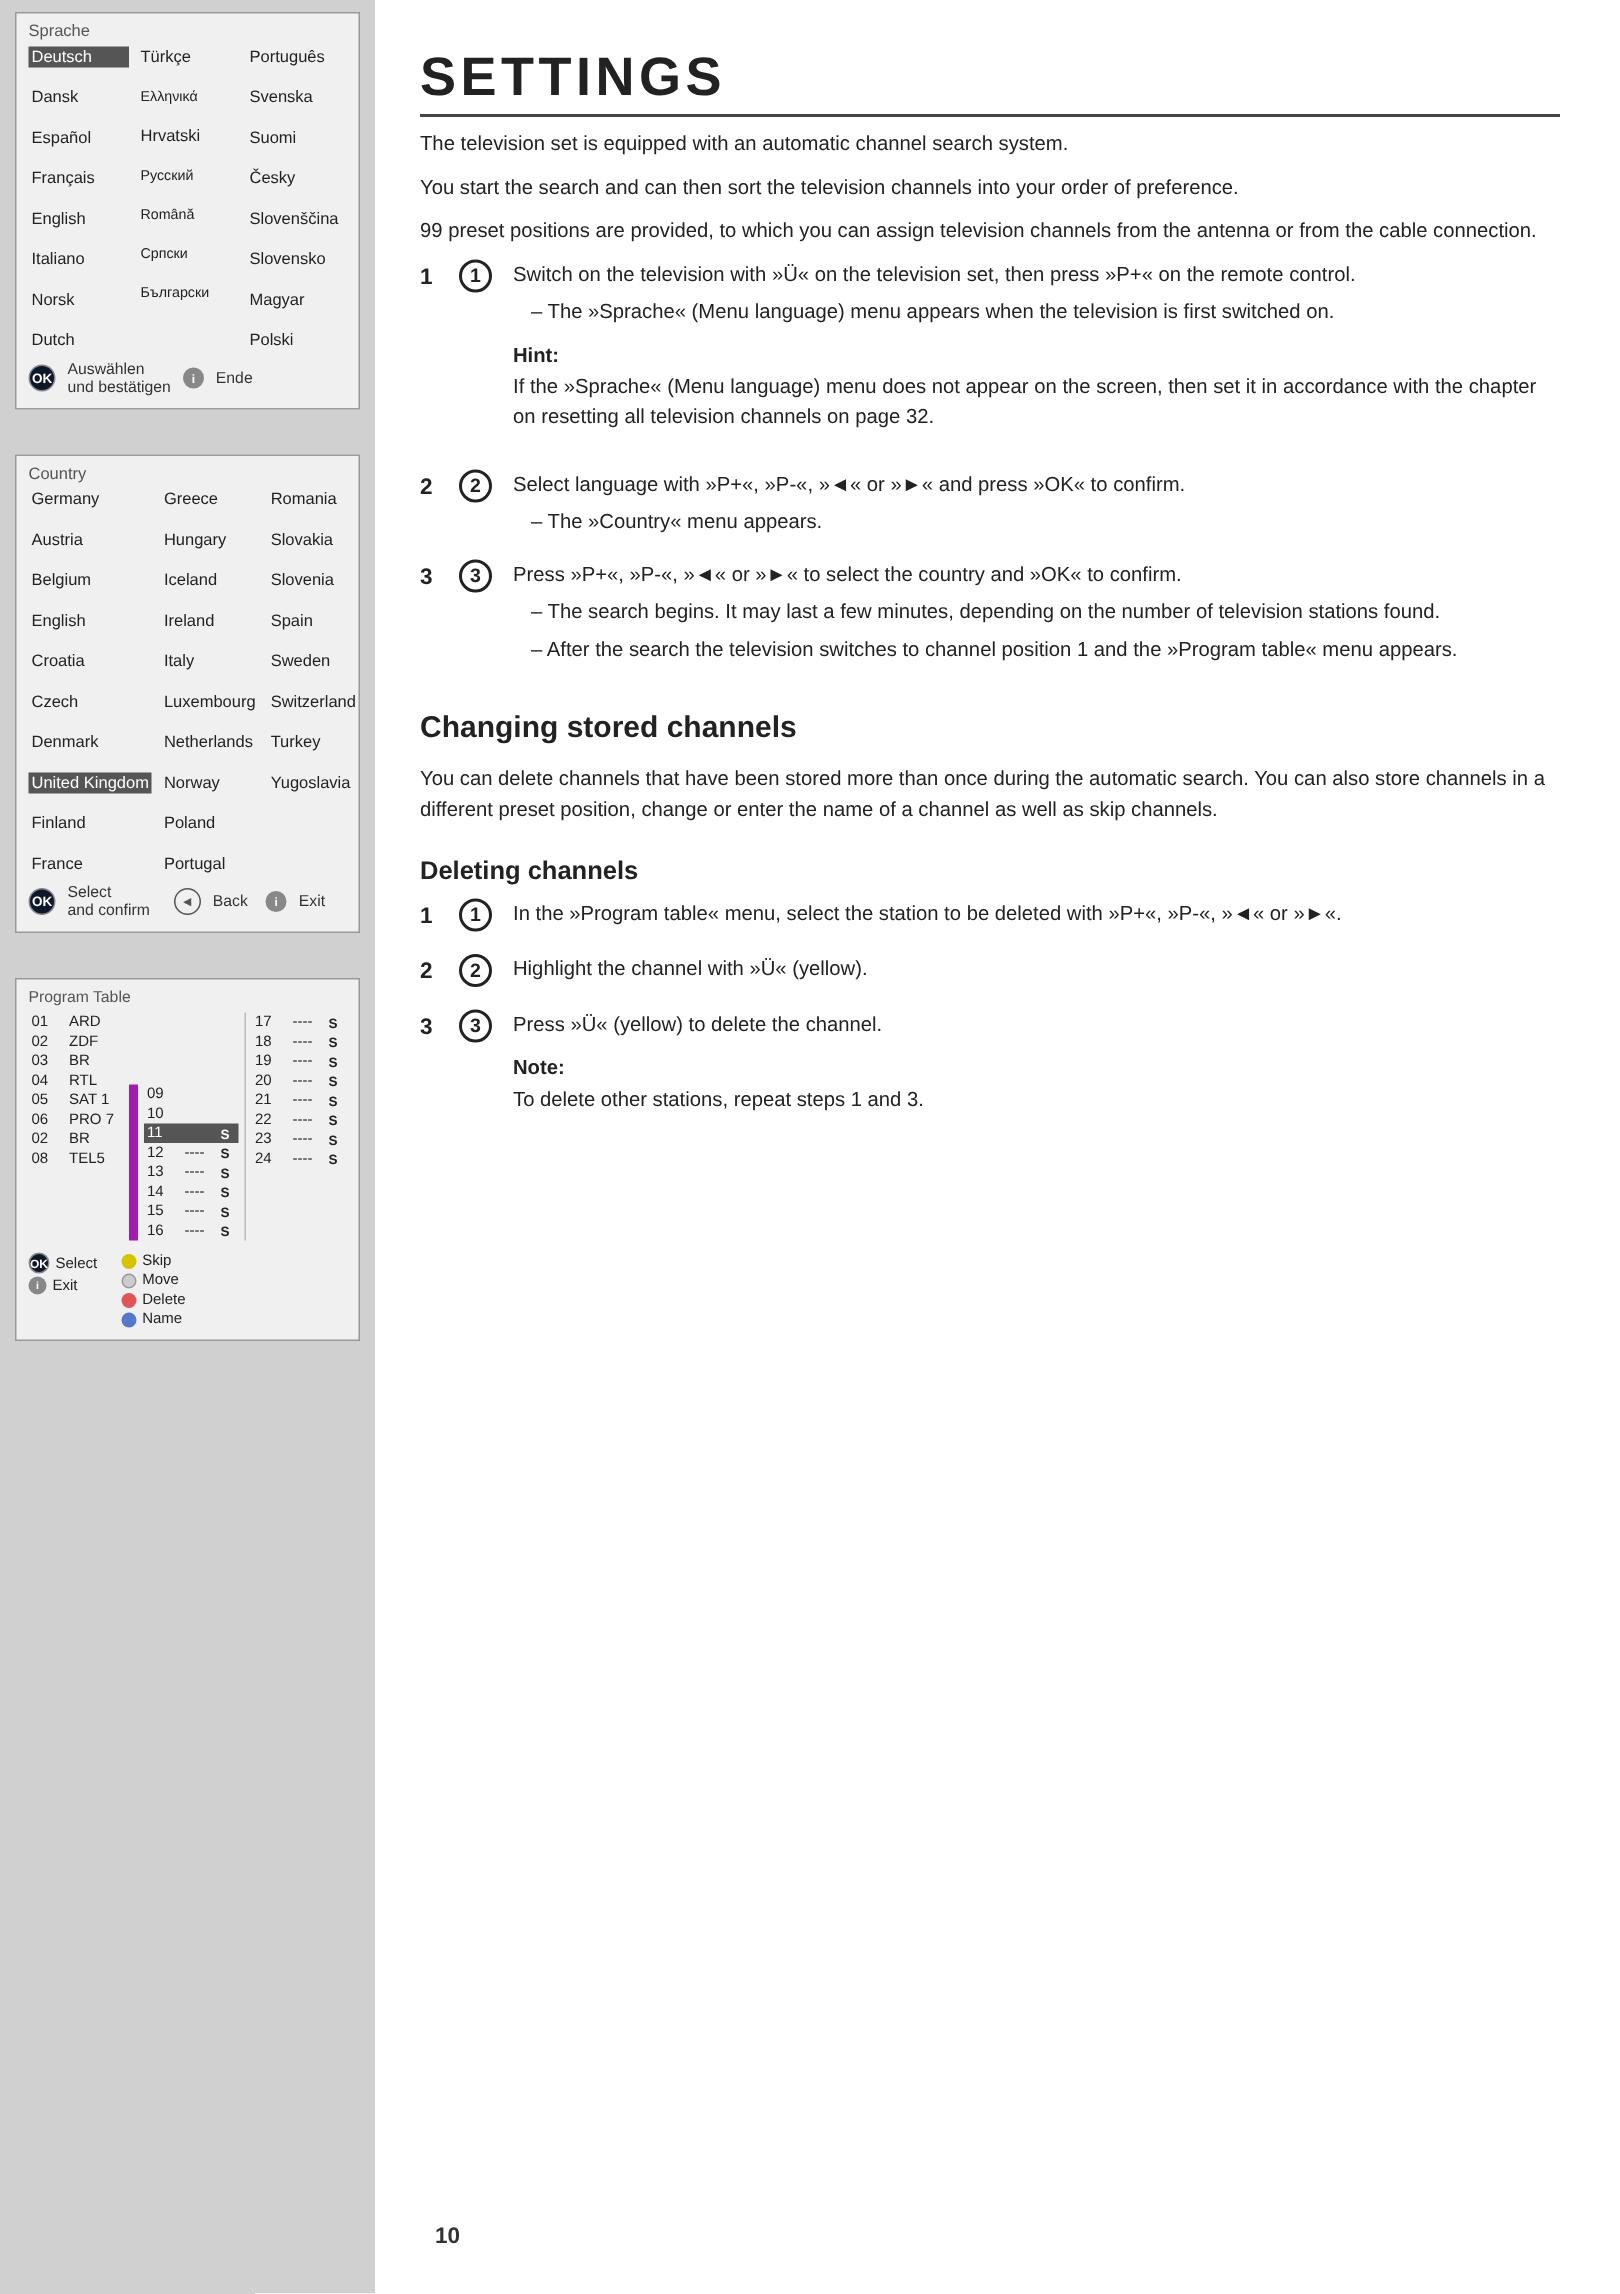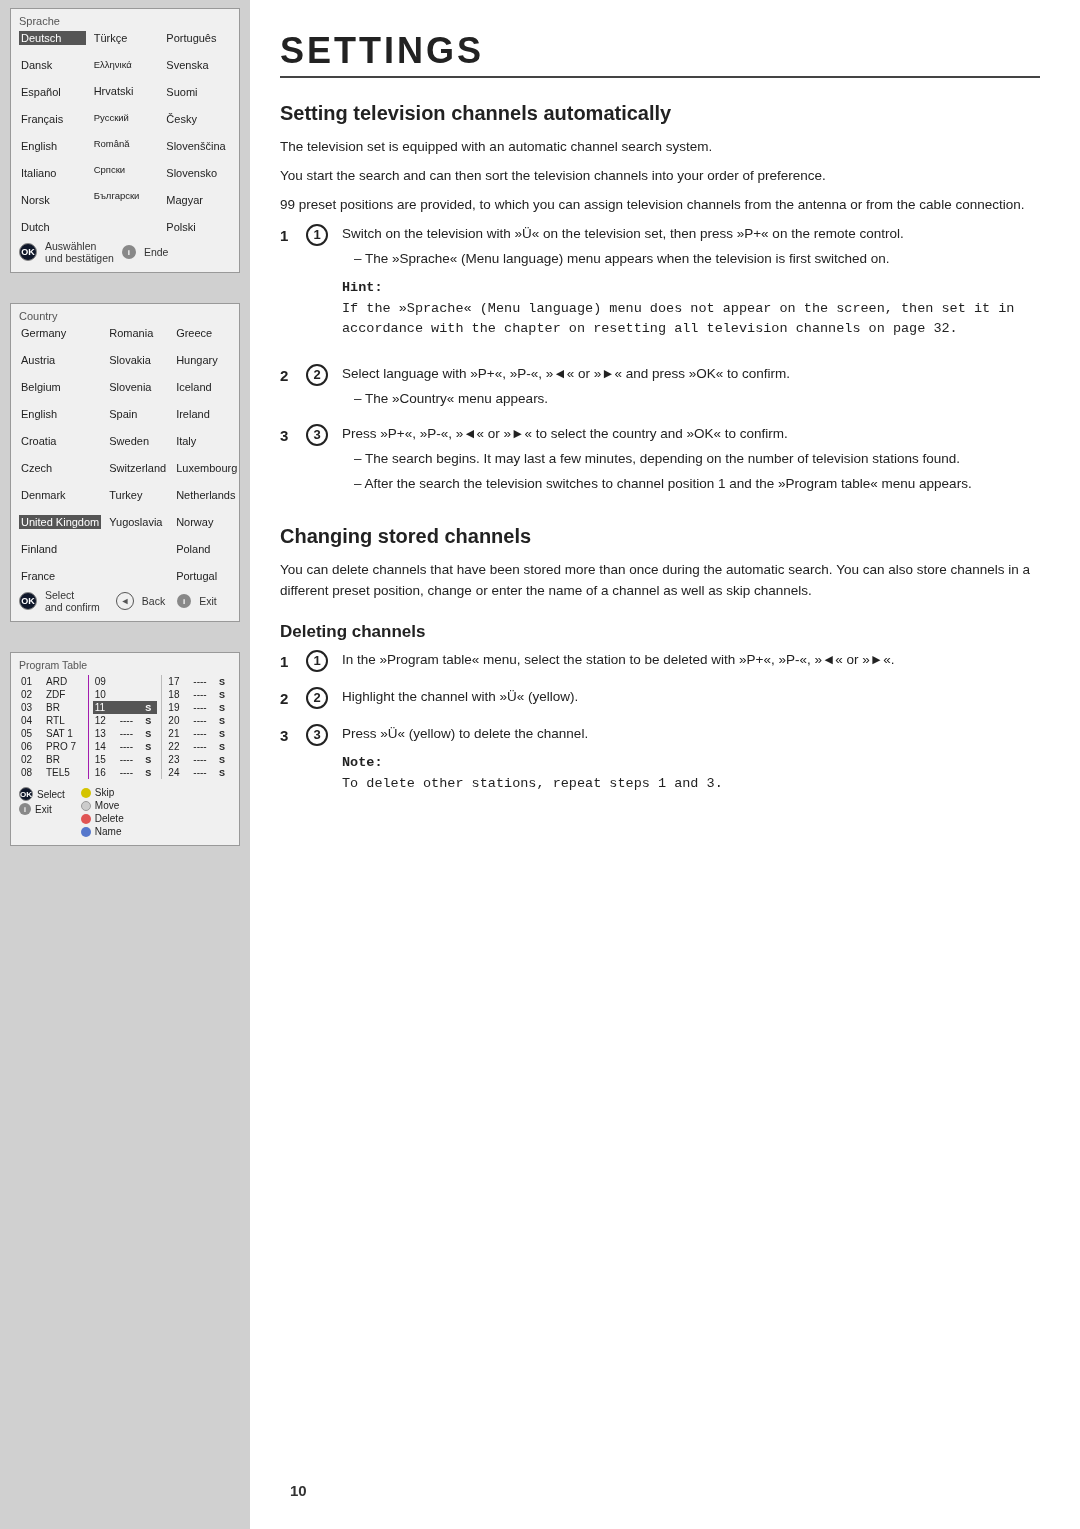--- a/index.html
+++ b/index.html
@@ -88,21 +88,20 @@
     .step-dash {
       display: block;
       margin-top: 4px;
       padding-left: 12px;
     }
     .step-dash::before { content: "– "; }
 
     
     .hint-block, .note-block {
       margin: 8px 0 10px 0;
-      font-family: Liberation Mono, monospace;
     }
     .hint-label, .note-label {
       font-weight: bold;
       font-size: 13.5px;
     }
     .hint-text, .note-text {
       font-size: 13.5px;
       line-height: 1.55;
     }
 
@@ -325,41 +324,41 @@
         <div class="menu-item">Belgium</div>
         <div class="menu-item">English</div>
         <div class="menu-item">Croatia</div>
         <div class="menu-item">Czech</div>
         <div class="menu-item">Denmark</div>
         <div class="menu-item selected">United Kingdom</div>
         <div class="menu-item">Finland</div>
         <div class="menu-item">France</div>
       </div>
       <div class="menu-col">
-        <div class="menu-item">Romania</div>
-        <div class="menu-item">Slovakia</div>
-        <div class="menu-item">Slovenia</div>
-        <div class="menu-item">Spain</div>
-        <div class="menu-item">Sweden</div>
-        <div class="menu-item">Switzerland</div>
-        <div class="menu-item">Turkey</div>
-        <div class="menu-item">Yugoslavia</div>
-      </div>
-      <div class="menu-col">
         <div class="menu-item">Greece</div>
         <div class="menu-item">Hungary</div>
         <div class="menu-item">Iceland</div>
         <div class="menu-item">Ireland</div>
         <div class="menu-item">Italy</div>
         <div class="menu-item">Luxembourg</div>
         <div class="menu-item">Netherlands</div>
         <div class="menu-item">Norway</div>
         <div class="menu-item">Poland</div>
         <div class="menu-item">Portugal</div>
       </div>
+      <div class="menu-col">
+        <div class="menu-item">Romania</div>
+        <div class="menu-item">Slovakia</div>
+        <div class="menu-item">Slovenia</div>
+        <div class="menu-item">Spain</div>
+        <div class="menu-item">Sweden</div>
+        <div class="menu-item">Switzerland</div>
+        <div class="menu-item">Turkey</div>
+        <div class="menu-item">Yugoslavia</div>
+      </div>
     </div>
     <div class="menu-footer">
       <span class="btn-circle ok">OK</span>
       <div>
         <div>Select</div>
         <div>and confirm</div>
       </div>
       <span class="btn-circle" style="margin-left:8px;">◄</span>
       <span class="footer-label">Back</span>
       <span class="btn-dot" style="margin-left:4px;">i</span>
@@ -399,21 +398,21 @@
         <div class="prog-row">
             <span class="prog-num">02</span>
             <span class="prog-name">BR</span>
           </div>
         <div class="prog-row">
             <span class="prog-num">08</span>
             <span class="prog-name">TEL5</span>
           </div>
       </div>
 
-      <div style="flex:1; border-left:1px solid #a21caf; padding-left:4px;">
+      <div style="flex:1; border-left:6px solid #a21caf; padding-left:4px;margin-top:48px;">
         <div class="prog-row">
             <span class="prog-num">09</span>
             <span class="prog-name"></span>
             <span class="prog-s"></span>
           </div>
         <div class="prog-row">
             <span class="prog-num">10</span>
             <span class="prog-name"></span>
             <span class="prog-s"></span>
           </div>
@@ -524,21 +523,20 @@
       </div>
     </div>
   </div>
 
 </div>
 
 <div class="main-content" style="position:relative;">
 
   <h1 class="page-title">SETTINGS</h1>
 
-  <h2 class="section-heading">Setting television channels automatically</h2>
 
   <p class="body-text">The television set is equipped with an automatic channel search system.</p>
   <p class="body-text">You start the search and can then sort the television channels into your order of preference.</p>
   <p class="body-text">99 preset positions are provided, to which you can assign television channels from the antenna or from the cable connection.</p>
 
   <ol class="steps-list">
     <li>
       <span class="step-num-circle">1</span>
       <div class="step-content">
         <span>Switch on the television with »Ü« on the television set, then press »P+« on the remote control.</span>

